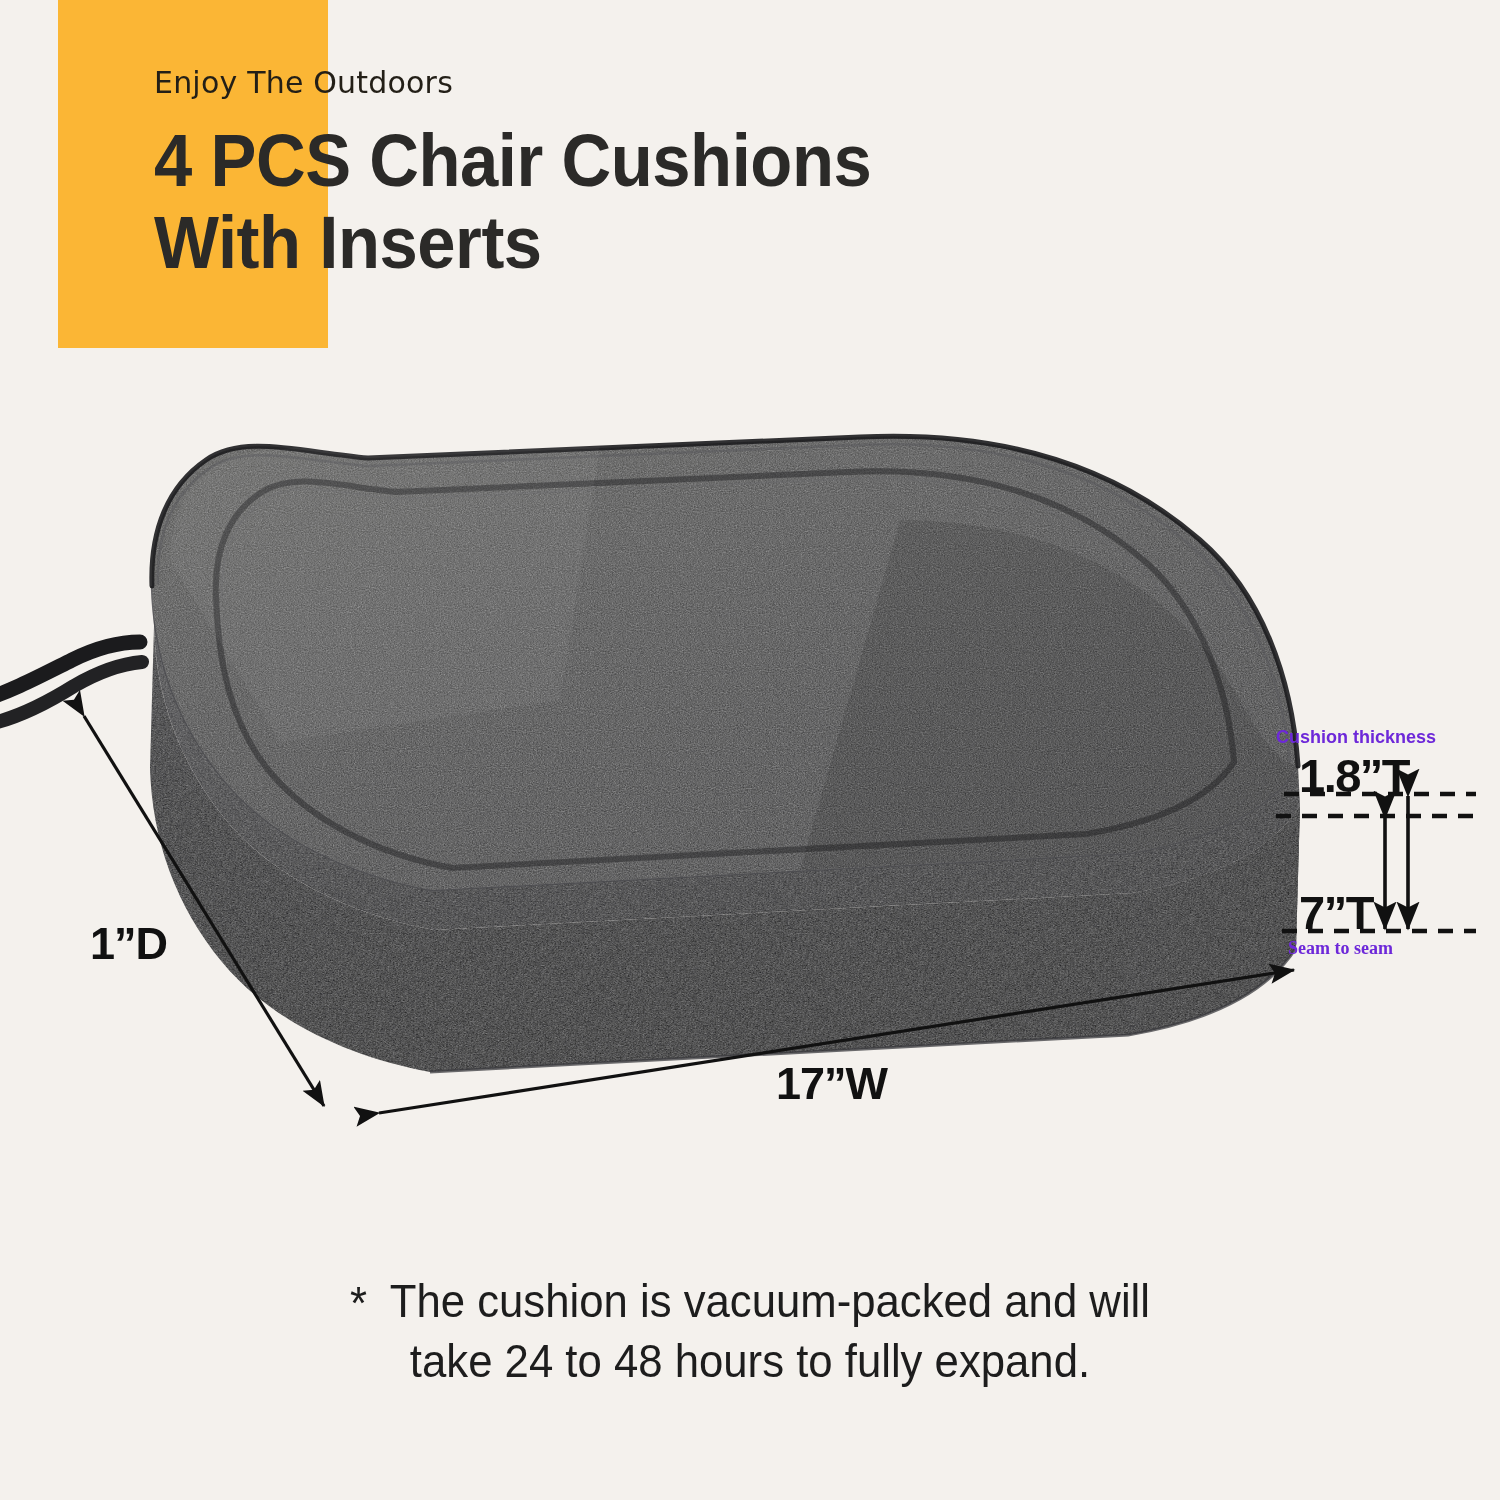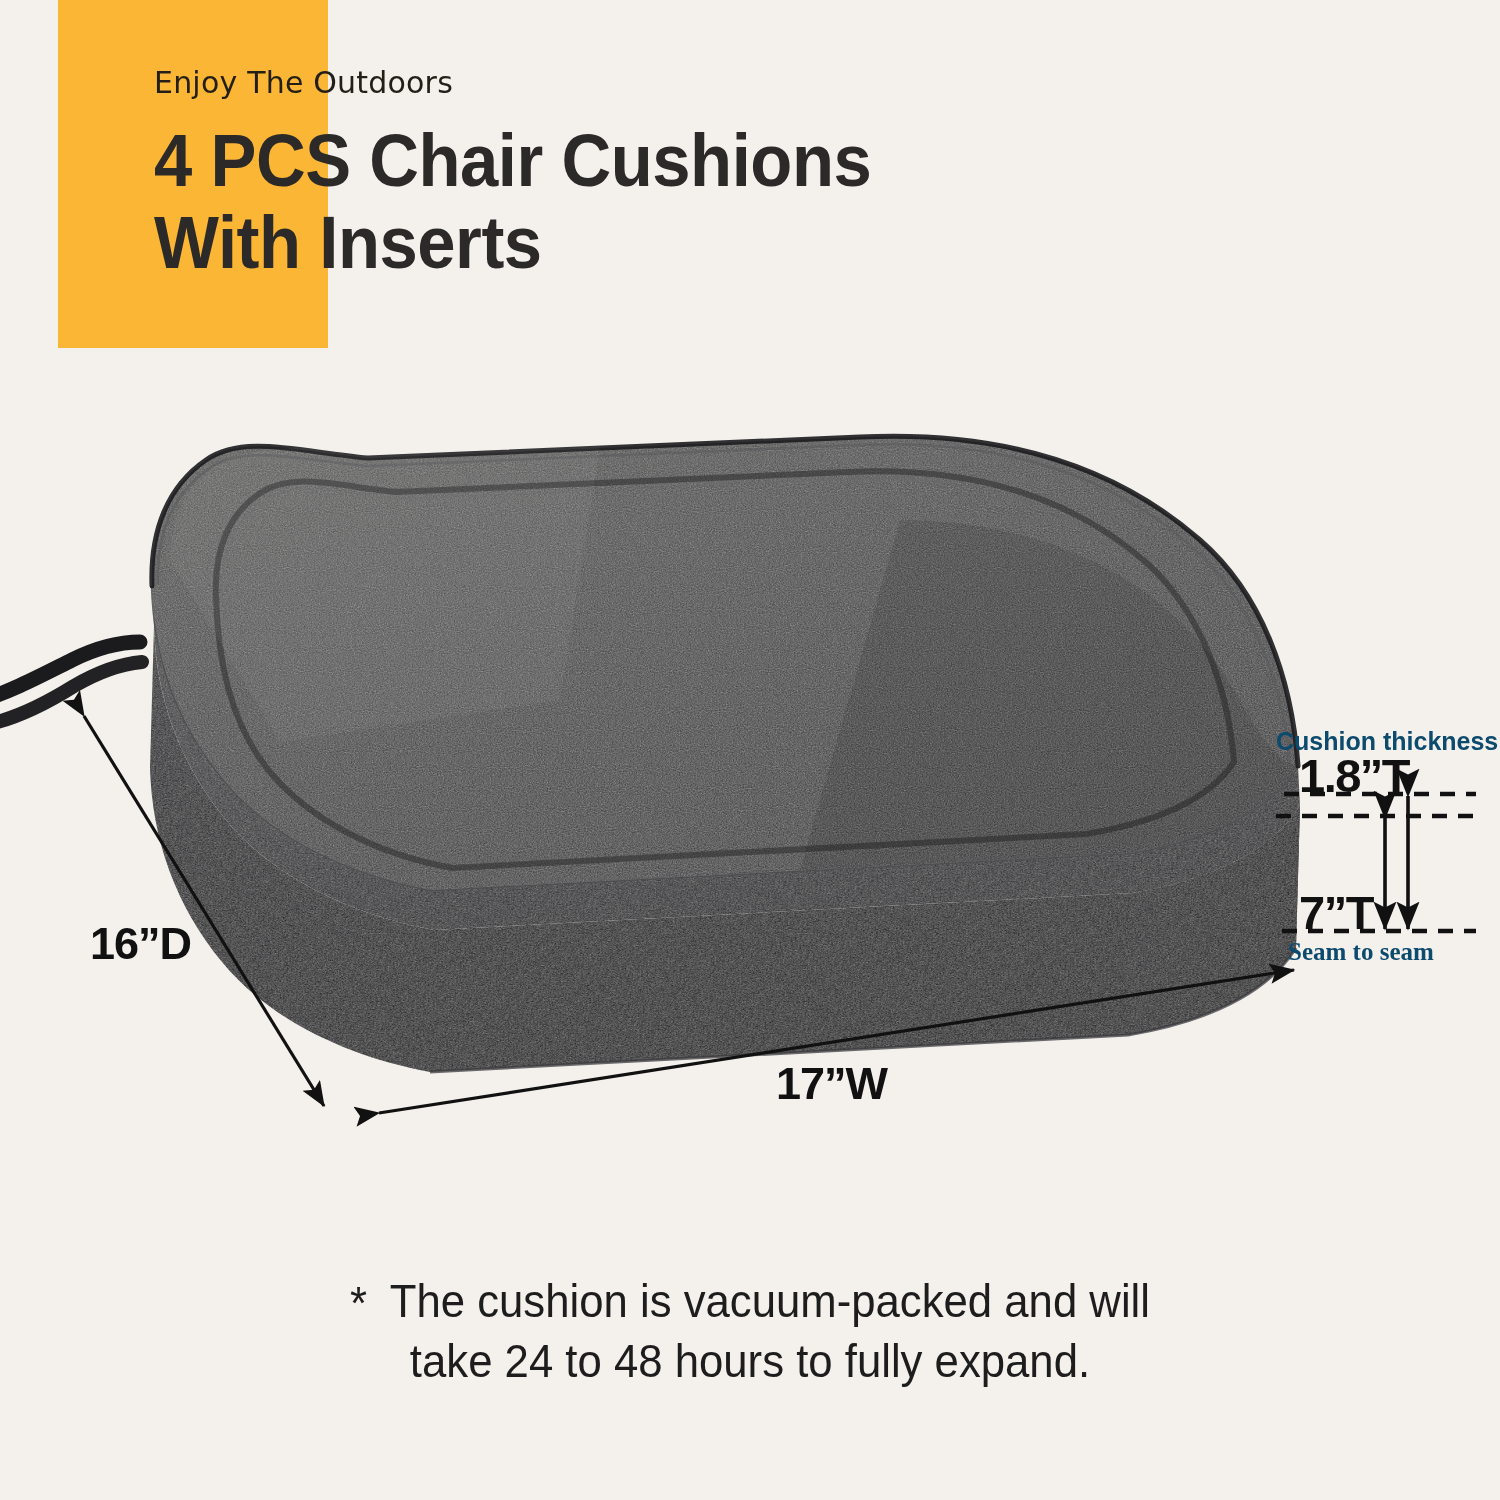--- a/index.html
+++ b/index.html
@@ -42,21 +42,21 @@
     font-family:"Liberation Sans","DejaVu Sans",sans-serif;
     font-weight:700;color:#111;white-space:nowrap;
   }
   .dim-d{left:90px;top:918px;font-size:45px;letter-spacing:-1px;}
   .dim-w{left:776px;top:1058px;font-size:45px;letter-spacing:-1px;}
   .dim-25{left:1299px;top:748px;font-size:47px;letter-spacing:-1.5px;}
   .dim-2{left:1299px;top:885px;font-size:47px;letter-spacing:-1.5px;}
 
   .note{
     position:absolute;font-family:"Liberation Sans","DejaVu Sans",sans-serif;
-    font-weight:700;color:#0c4a6e;white-space:nowrap;font-size:25px;
+    font-weight:700;color:#6d28d9;white-space:nowrap;font-size:18px;
   }
   .note-top{left:1276px;top:727px;}
   .note-bot{left:1288px;top:938px;font-family:Liberation Serif, serif;}
 
   
   .footer{
     position:absolute;left:0;top:1272px;width:1500px;text-align:center;
     font-family:"Liberation Sans Narrow","Liberation Sans","DejaVu Sans",sans-serif;
     font-size:46px;line-height:58px;color:#1d1d1d;font-weight:400;
     transform:scaleX(.95);transform-origin:center top;
@@ -226,21 +226,21 @@
 
     <g>
       <line x1="1385" y1="818" x2="1385" y2="929" stroke="#111" stroke-width="3.6" marker-start="url(#ah2)" marker-end="url(#ah)"></line>
     </g>
 
     <g>
       <line x1="1408" y1="796" x2="1408" y2="929" stroke="#111" stroke-width="3.6" marker-start="url(#ah2)" marker-end="url(#ah)"></line>
     </g>
   </svg>
 
-  <div class="dim dim-d">16”D</div>
+  <div class="dim dim-d">1”D</div>
   <div class="dim dim-w">17”W</div>
   <div class="dim dim-25">1.8”T</div>
   <div class="dim dim-2">7”T</div>
 
   <div class="note note-top">Cushion thickness</div>
   <div class="note note-bot">Seam to seam</div>
 
   <div class="footer">
     <div>
       <span class="star">*</span><span>The cushion is vacuum-packed and will</span>

